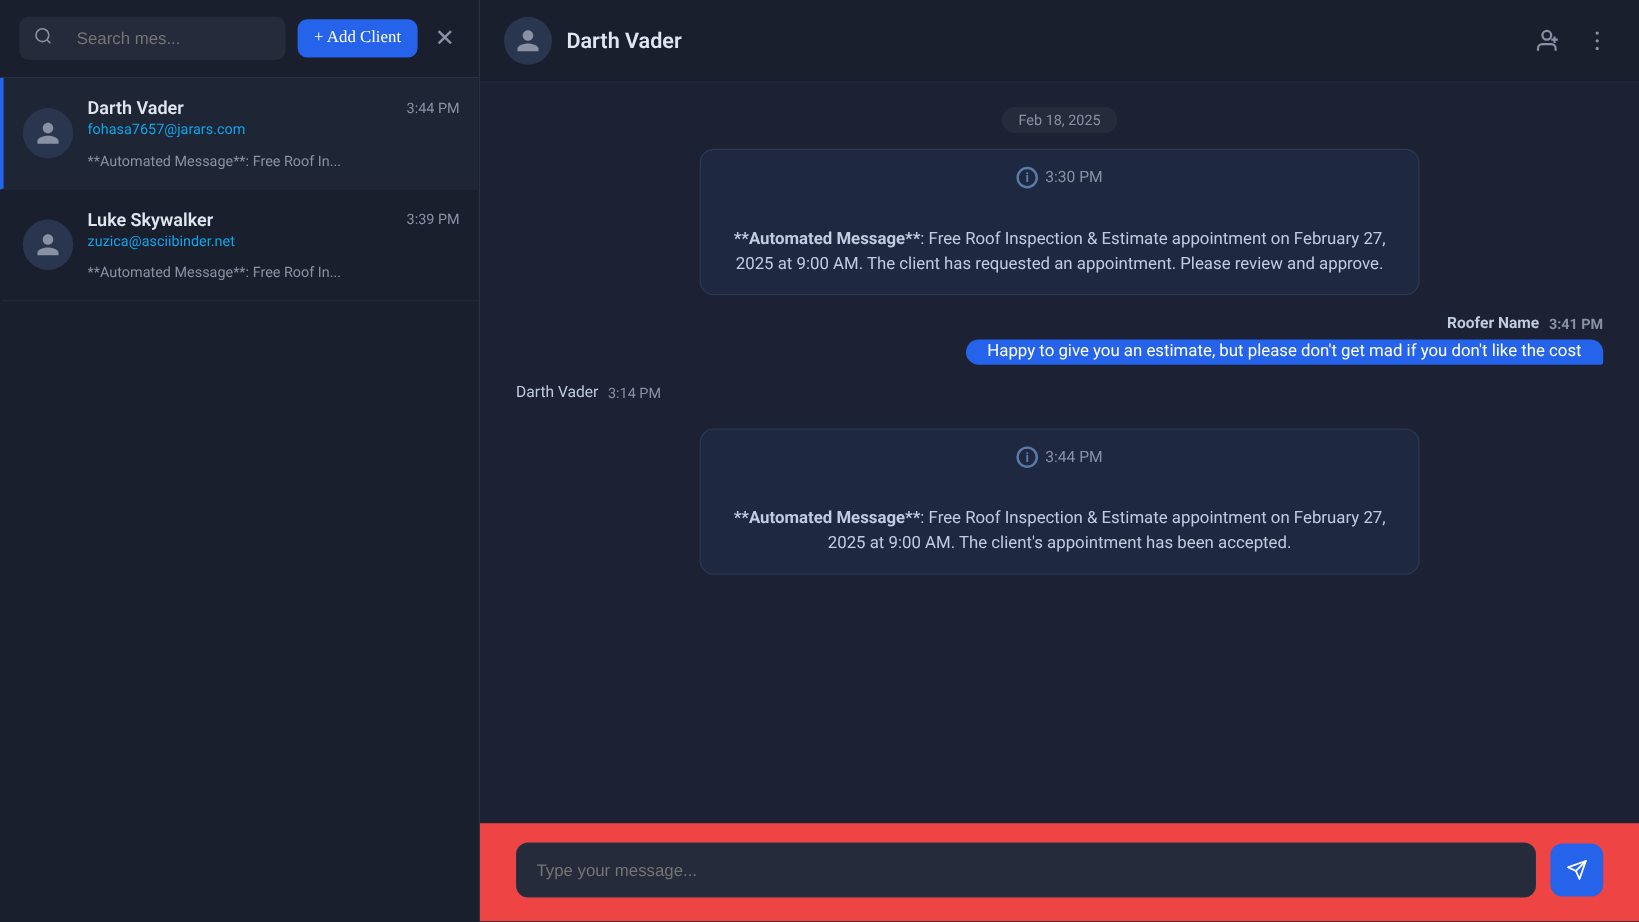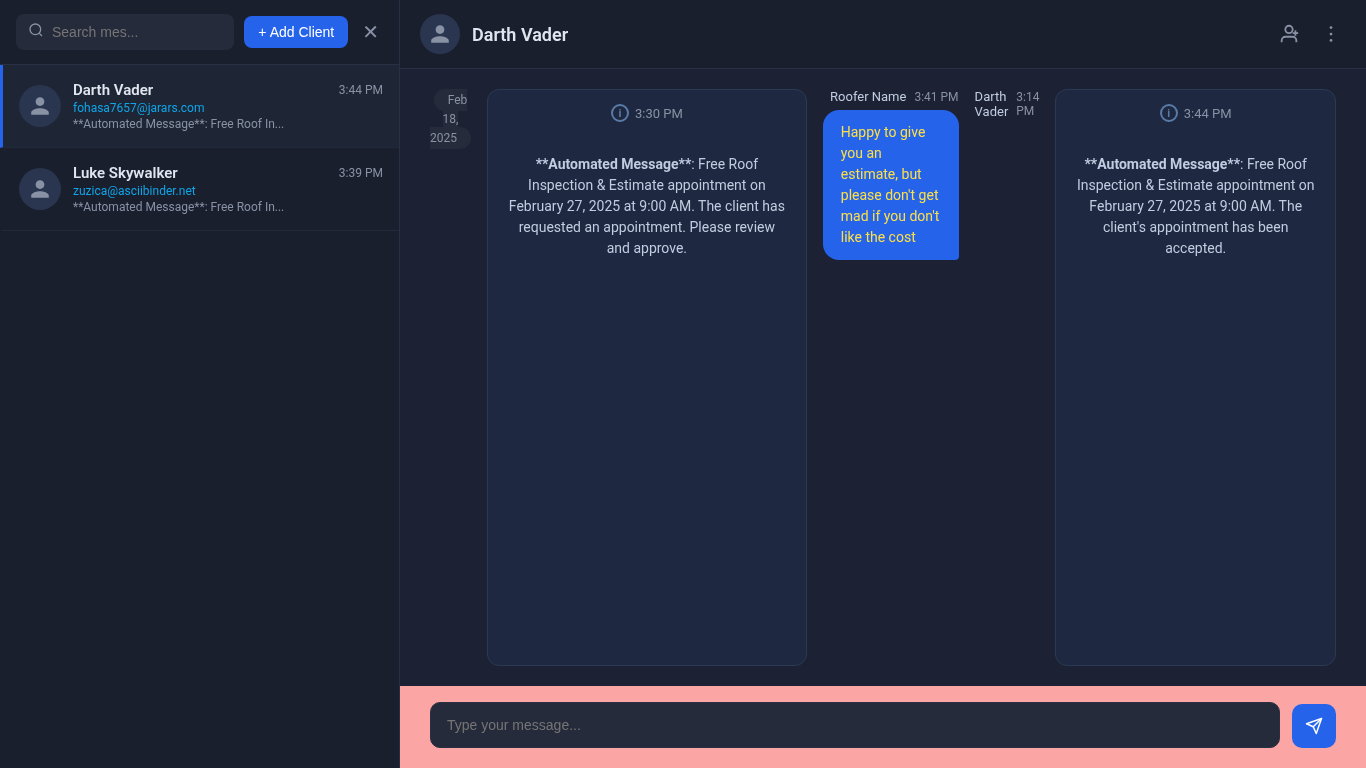--- a/index.html
+++ b/index.html
@@ -31,21 +31,21 @@
       border-bottom: 1px solid #2a3044;
     }
 
     .search-box {
       display: flex;
       align-items: center;
       background: #252b3b;
       border-radius: 8px;
       padding: 8px 12px;
       flex: 1;
-      gap: 8px;
+      gap: 20px;
     }
 
     .search-icon-svg {
       color: #8892a4;
       flex-shrink: 0;
     }
 
     .search-input {
       background: transparent;
       border: none;
@@ -61,20 +61,21 @@
       gap: 6px;
       background: #2563eb;
       color: #fff;
       border: none;
       border-radius: 8px;
       padding: 8px 14px;
       font-size: 14px;
       font-weight: 500;
       cursor: pointer;
       white-space: nowrap;
+      font-family: Liberation Serif, serif;
     }
 
     .close-btn {
       background: transparent;
       border: none;
       color: #8892a4;
       cursor: pointer;
       font-size: 20px;
       line-height: 1;
       padding: 4px;
@@ -136,21 +137,21 @@
 
     .contact-email {
       font-size: 12px;
       color: #0ea5e9;
       margin-top: 2px;
     }
 
     .contact-preview {
       font-size: 12px;
       color: #8892a4;
-      margin-top: 2px;
+      margin-top: 12px;
       white-space: nowrap;
       overflow: hidden;
       text-overflow: ellipsis;
     }
 
     
     .chat-area {
       flex: 1;
       display: flex;
       flex-direction: column;
@@ -199,21 +200,21 @@
       padding: 4px;
       display: flex;
       align-items: center;
     }
 
     .messages-area {
       flex: 1;
       overflow-y: auto;
       padding: 20px 30px;
       display: flex;
-      flex-direction: row;
+      flex-direction: column;
       gap: 16px;
       background: #1c2133;
     }
 
     .date-divider {
       text-align: center;
     }
 
     .date-divider span {
       background: #252b3b;
@@ -258,32 +259,33 @@
       align-items: flex-end;
     }
 
     .message-meta-right {
       display: flex;
       align-items: center;
       gap: 8px;
       margin-bottom: 6px;
       color: #8892a4;
       font-size: 12px;
+      font-weight: bold;
     }
 
     .message-meta-right .sender-name {
       color: #c0cce0;
       font-size: 13px;
     }
 
     .bubble-right {
       background: #2563eb;
-      color: #fde047;
+      color: #ffffff;
       border-radius: 16px 16px 4px 16px;
-      padding: 12px 18px;
+      padding: 0 18px;
       font-size: 14px;
       line-height: 1.5;
       max-width: 580px;
     }
 
     
     .message-row-left {
       display: flex;
       flex-direction: column;
       align-items: flex-start;
@@ -309,23 +311,23 @@
       border-radius: 16px 16px 16px 4px;
       padding: 12px 18px;
       font-size: 14px;
       line-height: 1.5;
       max-width: 580px;
     }
 
     
     .message-input-area {
       padding: 16px 30px 20px;
-      background: #fca5a5;
-      display: flex;
-      align-items: flex-end;
+      background: #ef4444;
+      display: flex;
+      align-items: center;
       gap: 12px;
     }
 
     .message-input-box {
       flex: 1;
       background: #252b3b;
       border: 1px solid #2a3044;
       border-radius: 10px;
       padding: 14px 16px;
       color: #8892a4;

